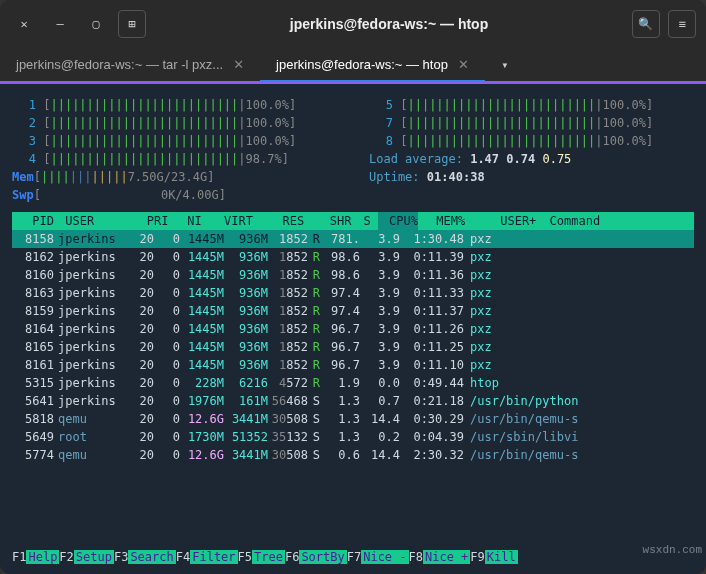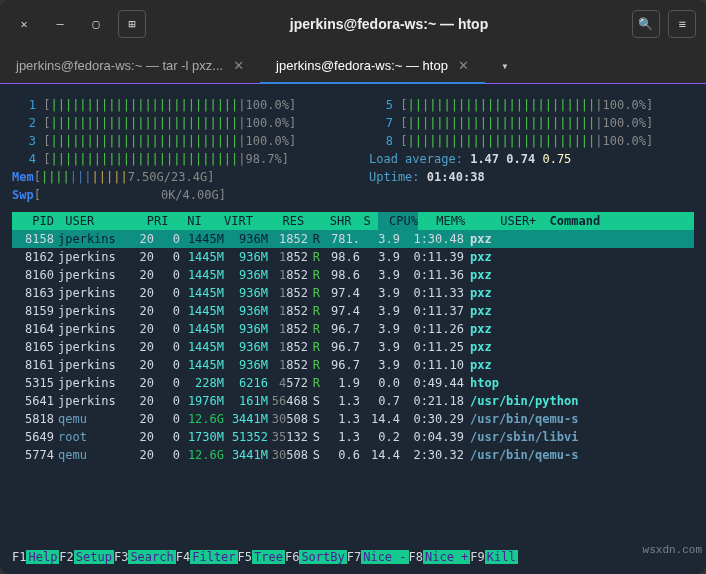--- a/index.html
+++ b/index.html
@@ -3,21 +3,21 @@
 <meta charset="utf-8">
 <style>
 * { margin: 0; padding: 0; box-sizing: border-box; }
 body { background: #333; font-family: monospace; font-size: 12px; }
 .window { width: 706px; height: 574px; margin: 0 auto; background: #2a2a2a; border-radius: 10px; overflow: hidden; display: flex; flex-direction: column; }
 .titlebar { height: 48px; background: #2a2a2a; display: flex; align-items: center; padding: 0 10px; gap: 8px; }
 .tb-btn { width: 28px; height: 28px; display: flex; align-items: center; justify-content: center; color: #ccc; cursor: pointer; border-radius: 4px; }
 .tb-btn.boxed { border: 1px solid #555; }
 .title { flex: 1; text-align: center; color: #eee; font-family: sans-serif; font-size: 14px; font-weight: 600; }
 .tb-right { display: flex; gap: 8px; }
-.tabs { height: 36px; background: #2a2a2a; display: flex; align-items: stretch; border-bottom: 1px solid #8b5cf6; }
+.tabs { height: 36px; background: #2a2a2a; display: flex; align-items: stretch; border-bottom: 3px solid #8b5cf6; }
 .tab { display: flex; align-items: center; padding: 0 16px; color: #aaa; font-family: sans-serif; font-size: 13px; gap: 10px; cursor: pointer; position: relative; }
 .tab.active { color: #fff; }
 .tab.active::after { content: ''; position: absolute; bottom: -1px; left: 0; right: 0; height: 2px; background: #3584e4; }
 .tab-close { color: #888; }
 .tabs-expand { width: 40px; display: flex; align-items: center; justify-content: center; color: #ccc; cursor: pointer; }
 .term { flex: 1; background: #1c2733; color: #d0d8e0; padding: 12px; font-family: "DejaVu Sans Mono", monospace; font-size: 12px; line-height: 1.5; overflow: hidden; position: relative; }
 .meters-row { display: flex; gap: 32px; }
 .meters-col { flex: 1; }
 .meter-line { white-space: nowrap; }
 .cpu-num { color: #36a1d6; display: inline-block; width: 24px; text-align: right; }
@@ -38,24 +38,24 @@
 .c-user { width: 64px; text-align: left; margin-left: 4px; }
 .c-pri { width: 32px; }
 .c-ni { width: 26px; }
 .c-virt { width: 44px; }
 .c-res { width: 44px; }
 .c-shr { width: 40px; }
 .c-s { width: 12px; }
 .c-cpu { width: 40px; }
 .c-mem { width: 40px; }
 .c-time { width: 64px; }
-.c-cmd { text-align: right; margin-left: 6px; font-weight: bold; }
+.c-cmd { text-align: right; margin-left: 6px; }
 .selrow { background: #0e8f82; color: #d0d8e0; }
 .first-dig { color: #888; }
-.txt-red { color: #22c55e; }
+.txt-red { color: #f0abfc; }
 .txt-cyan { color: #4de5d9; }
 .txt-green { color: #4ec94e; }
 .txt-dim { color: #6aa0c0; }
 .txt-black { color: #0a2030; }
 .fkeys { position: absolute; bottom: 8px; left: 12px; right: 12px; white-space: nowrap; }
 .fk { color: #d0d8e0; }
 .fk-lbl { background: #16c98f; color: #4c1d95; padding: 0 2px; }
 .watermark { position: absolute; bottom: 16px; right: 4px; color: rgba(255,255,255,0.4); font-size: 11px; font-family: Liberation Mono, monospace; margin-left: 45px; }
 </style>
 </head>

